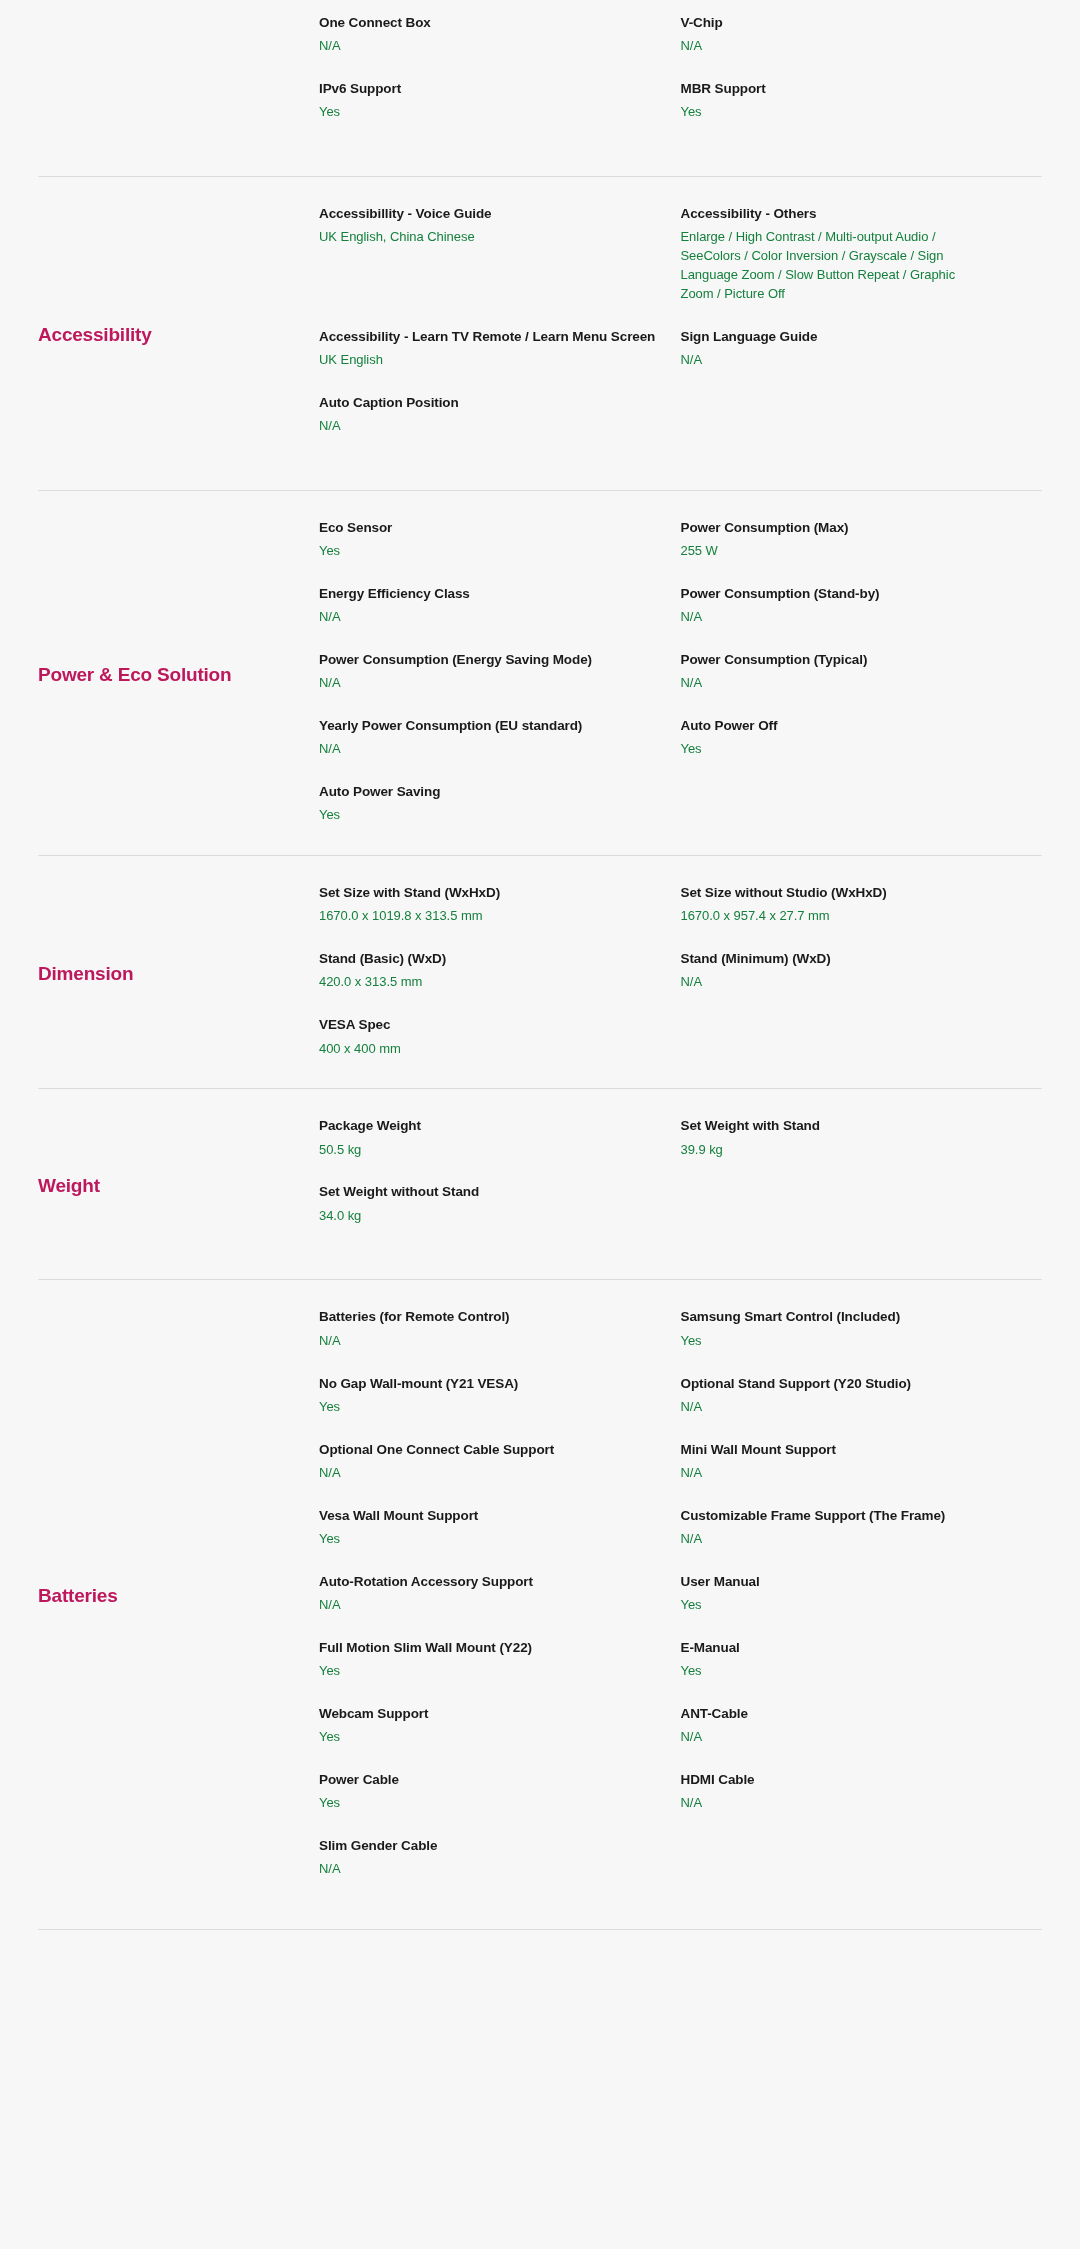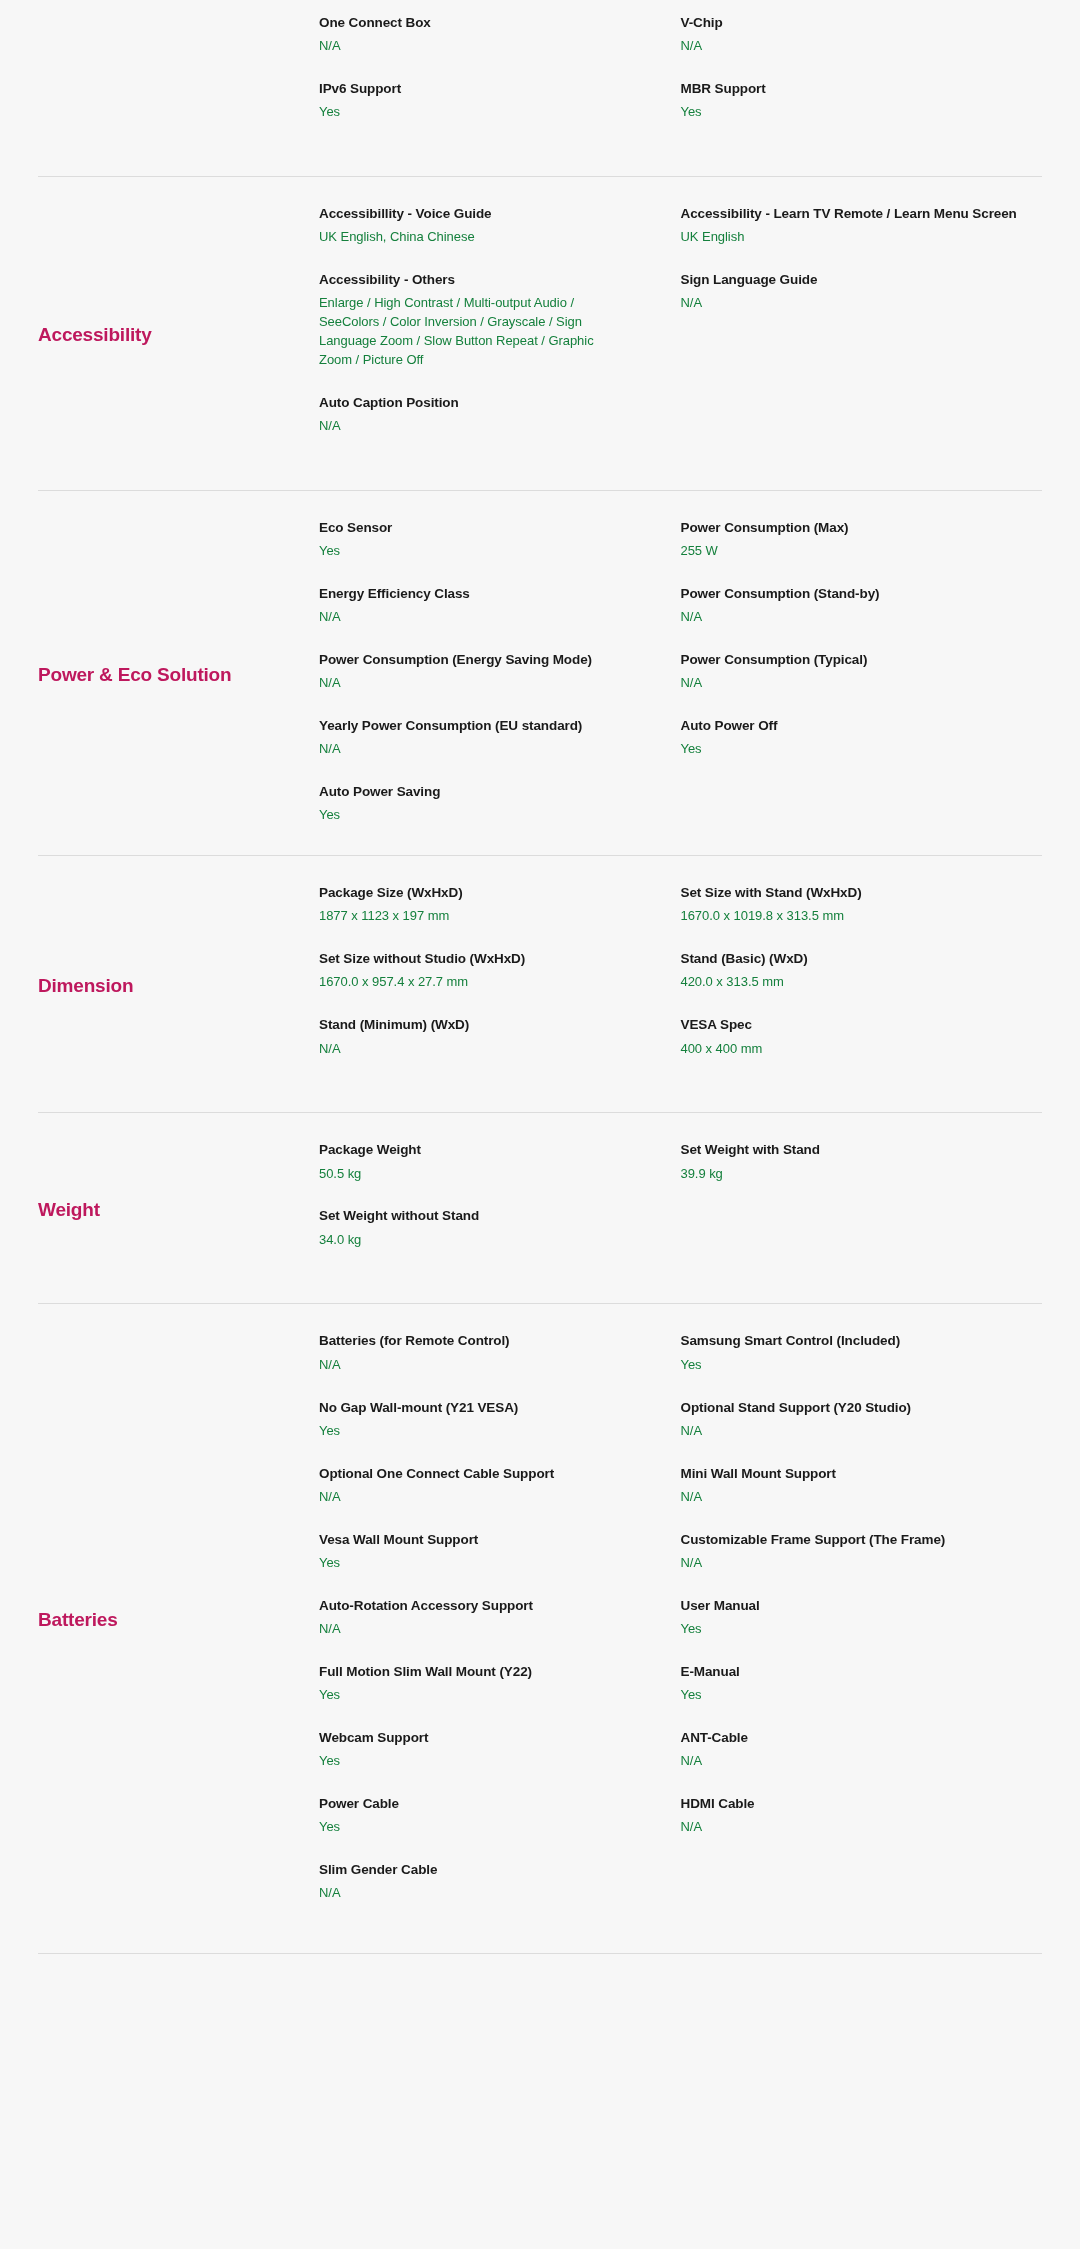--- a/index.html
+++ b/index.html
@@ -102,28 +102,28 @@
         </div>
       </div>
       <div class="spec-section">
         <div class="section-title">Accessibility</div>
         <div class="section-body">
           <div class="spec-item">
             <div class="spec-label">Accessibillity - Voice Guide</div>
             <div class="spec-value">UK English, China Chinese</div>
           </div>
           <div class="spec-item">
+            <div class="spec-label">Accessibility - Others</div>
+            <div class="spec-value">Enlarge / High Contrast / Multi-output Audio / SeeColors / Color Inversion / Grayscale / Sign Language Zoom / Slow Button Repeat / Graphic Zoom / Picture Off</div>
+          </div>
+          <div class="spec-item">
             <div class="spec-label">Accessibility - Learn TV Remote / Learn Menu Screen</div>
             <div class="spec-value">UK English</div>
           </div>
           <div class="spec-item">
-            <div class="spec-label">Accessibility - Others</div>
-            <div class="spec-value">Enlarge / High Contrast / Multi-output Audio / SeeColors / Color Inversion / Grayscale / Sign Language Zoom / Slow Button Repeat / Graphic Zoom / Picture Off</div>
-          </div>
-          <div class="spec-item">
             <div class="spec-label">Sign Language Guide</div>
             <div class="spec-value">N/A</div>
           </div>
           <div class="spec-item">
             <div class="spec-label">Auto Caption Position</div>
             <div class="spec-value">N/A</div>
           </div>
           <div class="spec-item">
             <div class="spec-label"></div>
             <div class="spec-value"></div>
@@ -167,24 +167,20 @@
           </div>
           <div class="spec-item">
             <div class="spec-label">Auto Power Saving</div>
             <div class="spec-value">Yes</div>
           </div>
         </div>
       </div>
       <div class="spec-section">
         <div class="section-title">Dimension</div>
         <div class="section-body">
-          <div class="spec-item">
-            <div class="spec-label">Package Size (WxHxD)</div>
-            <div class="spec-value">1877 x 1123 x 197 mm</div>
-          </div>
           <div class="spec-item">
             <div class="spec-label">Set Size with Stand (WxHxD)</div>
             <div class="spec-value">1670.0 x 1019.8 x 313.5 mm</div>
           </div>
           <div class="spec-item">
             <div class="spec-label">Set Size without Studio (WxHxD)</div>
             <div class="spec-value">1670.0 x 957.4 x 27.7 mm</div>
           </div>
           <div class="spec-item">
             <div class="spec-label">Stand (Basic) (WxD)</div>

